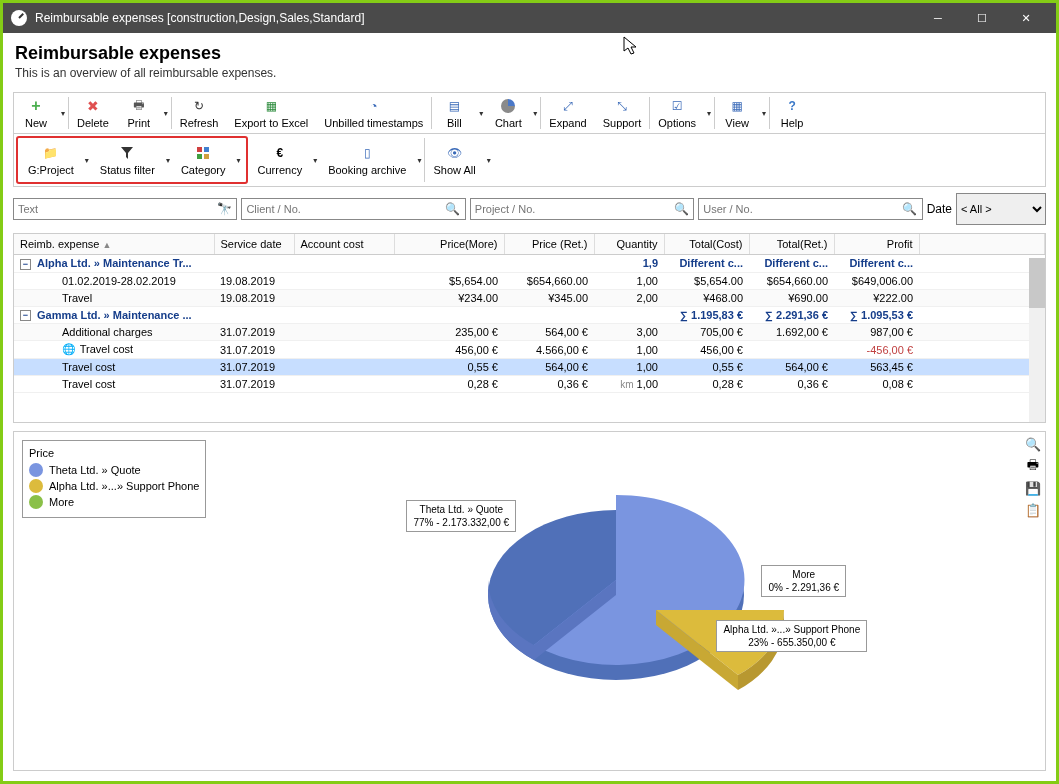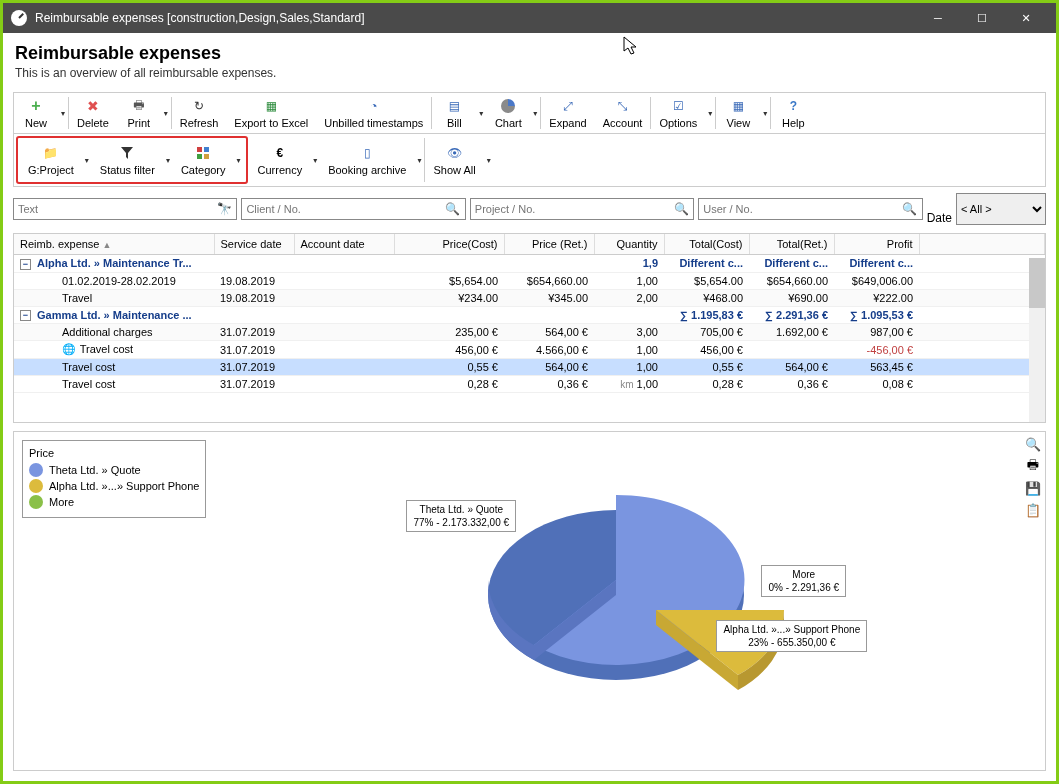--- a/index.html
+++ b/index.html
@@ -33,21 +33,21 @@
 
 .highlight-box { border: 2px solid #e03030; border-radius: 3px; padding: 2px; margin: 2px; }
 
 
 .search-section { margin: 6px 10px 0; }
 .search-lbl { font-size: 11px; margin-bottom: 2px; display: block; }
 .search-row { display: flex; gap: 4px; align-items: center; }
 .search-box { flex: 1; border: 1px solid #888; height: 22px; display: flex; align-items: center; padding: 0 4px; position: relative; }
 .search-box input { border: none; outline: none; flex: 1; font-size: 11px; color: #888; background: transparent; }
 .search-box .sico { color: #555; font-size: 12px; }
-.date-combo { display: flex; align-items: flex-end; gap: 4px; }
+.date-combo { display: flex; align-items: center; gap: 4px; }
 .date-combo select { height: 32px; font-size: 11px; border: 1px solid #888; width: 90px; }
 
 
 .grid-wrap { margin: 8px 10px 0; border: 1px solid #ccc; position: relative; }
 .grid { width: 100%; border-collapse: collapse; table-layout: fixed; }
 .grid th { background: #fafafa; border-right: 1px solid #ddd; border-bottom: 1px solid #ccc; padding: 4px 6px; font-weight: normal; font-size: 11px; text-align: left; }
 .grid th.r { text-align: right; }
 .grid td { padding: 2px 6px; font-size: 11px; border-bottom: 1px solid #f0f0f0; white-space: nowrap; overflow: hidden; }
 .grid td.r { text-align: right; }
 .grid tr.group td { color: #153d8a; font-weight: bold; }
@@ -152,21 +152,21 @@
           </div>
         <div class="tb-drop">▾</div>
       </div>
       <div class="tb-sep"></div>
       <div class="tb-btn">
           <div class="ico" style="color:#3a6ab8;">⤢</div>
           <div class="lbl">Expand</div>
         </div>
       <div class="tb-btn">
           <div class="ico" style="color:#3a6ab8;">⤡</div>
-          <div class="lbl">Account</div>
+          <div class="lbl">Support</div>
         </div>
       <div class="tb-sep"></div>
       <div class="tb-group">
         <div class="tb-btn">
             <div class="ico" style="color:#3a6ab8;">☑</div>
             <div class="lbl">Options</div>
           </div>
         <div class="tb-drop">▾</div>
       </div>
       <div class="tb-sep"></div>
@@ -280,22 +280,22 @@
           <col style="width:70px">
           <col style="width:85px">
           <col style="width:85px">
           <col style="width:85px">
           <col>
         </colgroup>
       <thead>
         <tr>
           <th><span>Reimb. expense</span> <span style="color:#888;font-size:9px;">▲</span></th>
           <th>Service date</th>
-          <th>Account date</th>
-          <th class="r">Price(Cost)</th>
+          <th>Account cost</th>
+          <th class="r">Price(More)</th>
           <th class="r">Price (Ret.)</th>
           <th class="r">Quantity</th>
           <th class="r">Total(Cost)</th>
           <th class="r">Total(Ret.)</th>
           <th class="r">Profit</th>
           <th></th>
         </tr>
       </thead>
       <tbody id="grid-body">
           <tr class="group">

